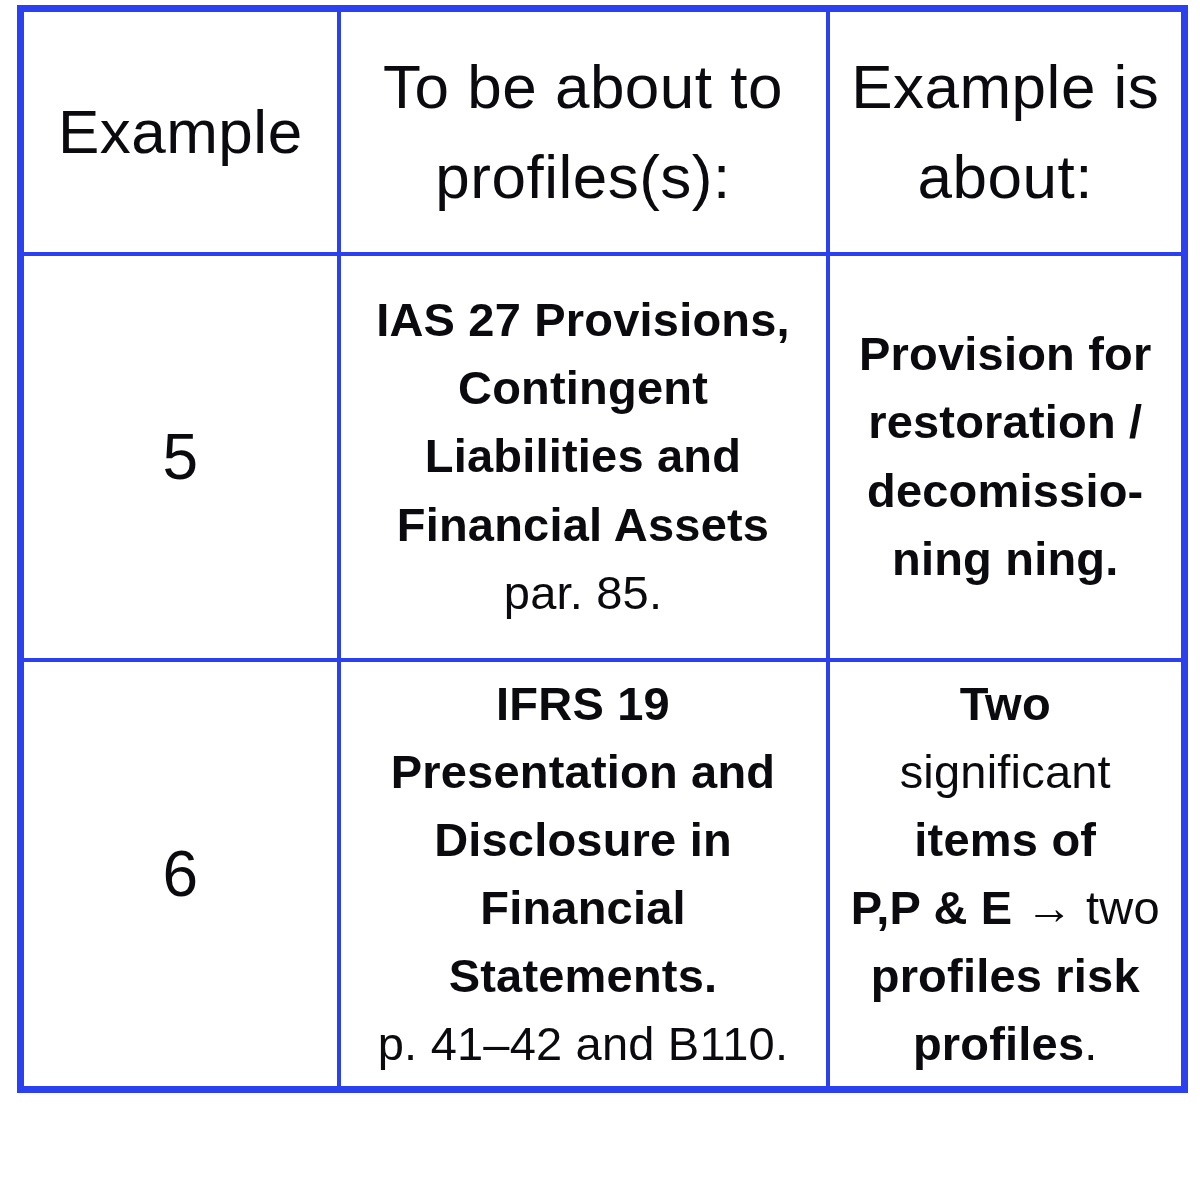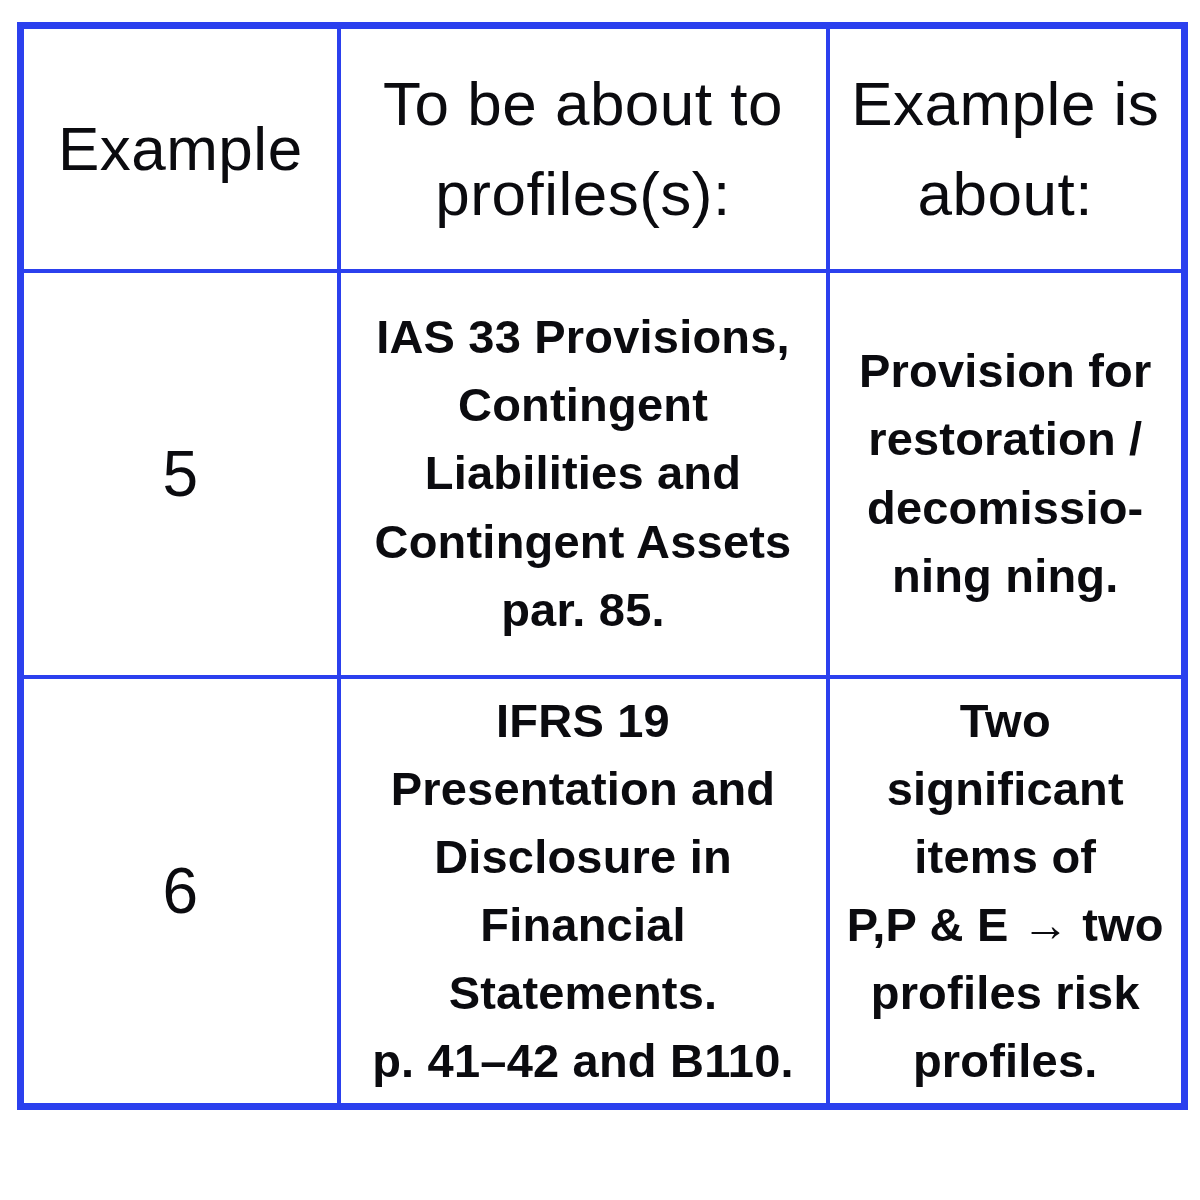--- a/index.html
+++ b/index.html
@@ -13,21 +13,21 @@
     color: var(--text-color, #0b0b0f);
   }
   .page {
     width: 1200px;
     height: 1200px;
     position: relative;
   }
   table.ex-table {
     position: absolute;
     left: 17px;
-    top: 22px;
+    top: 5px;
     width: 1164px;
     height: 898px;
     border-collapse: collapse;
     table-layout: fixed;
     border: 7px solid var(--border-color, #2b40ee);
   }
   table.ex-table td {
     border: 4px solid var(--border-color, #2b40ee);
     text-align: center;
     vertical-align: middle;
@@ -48,21 +48,21 @@
     font-size: 64px;
     font-weight: 400;
   }
   
   .cellline {
     font-size: 47px;
     line-height: 1.45;
     letter-spacing: 0.2px;
   }
   .b { font-weight: 700; }
-  .r { font-weight: 700; }
+  .r { font-weight: 400; }
 </style>
 </head>
 <body>
 
 <div class="page">
   <table class="ex-table">
     <colgroup>
       <col style="width:318px">
       <col style="width:489px">
       <col style="width:357px">
@@ -81,24 +81,24 @@
         <div>Example is</div>
         <div>about:</div>
       </td>
     </tr>
 
     <tr class="row-5">
       <td class="num">
         <div>5</div>
       </td>
       <td>
-        <div class="cellline b">IAS 33 Provisions,</div>
+        <div class="cellline b">IAS 27 Provisions,</div>
         <div class="cellline b">Contingent</div>
         <div class="cellline b">Liabilities and</div>
-        <div class="cellline b">Contingent Assets</div>
+        <div class="cellline b">Financial Assets</div>
         <div class="cellline r">par. 85.</div>
       </td>
       <td>
         <div class="cellline b">Provision for</div>
         <div class="cellline b">restoration /</div>
         <div class="cellline b">decomissio-</div>
         <div class="cellline b">ning ning.</div>
       </td>
     </tr>
 

